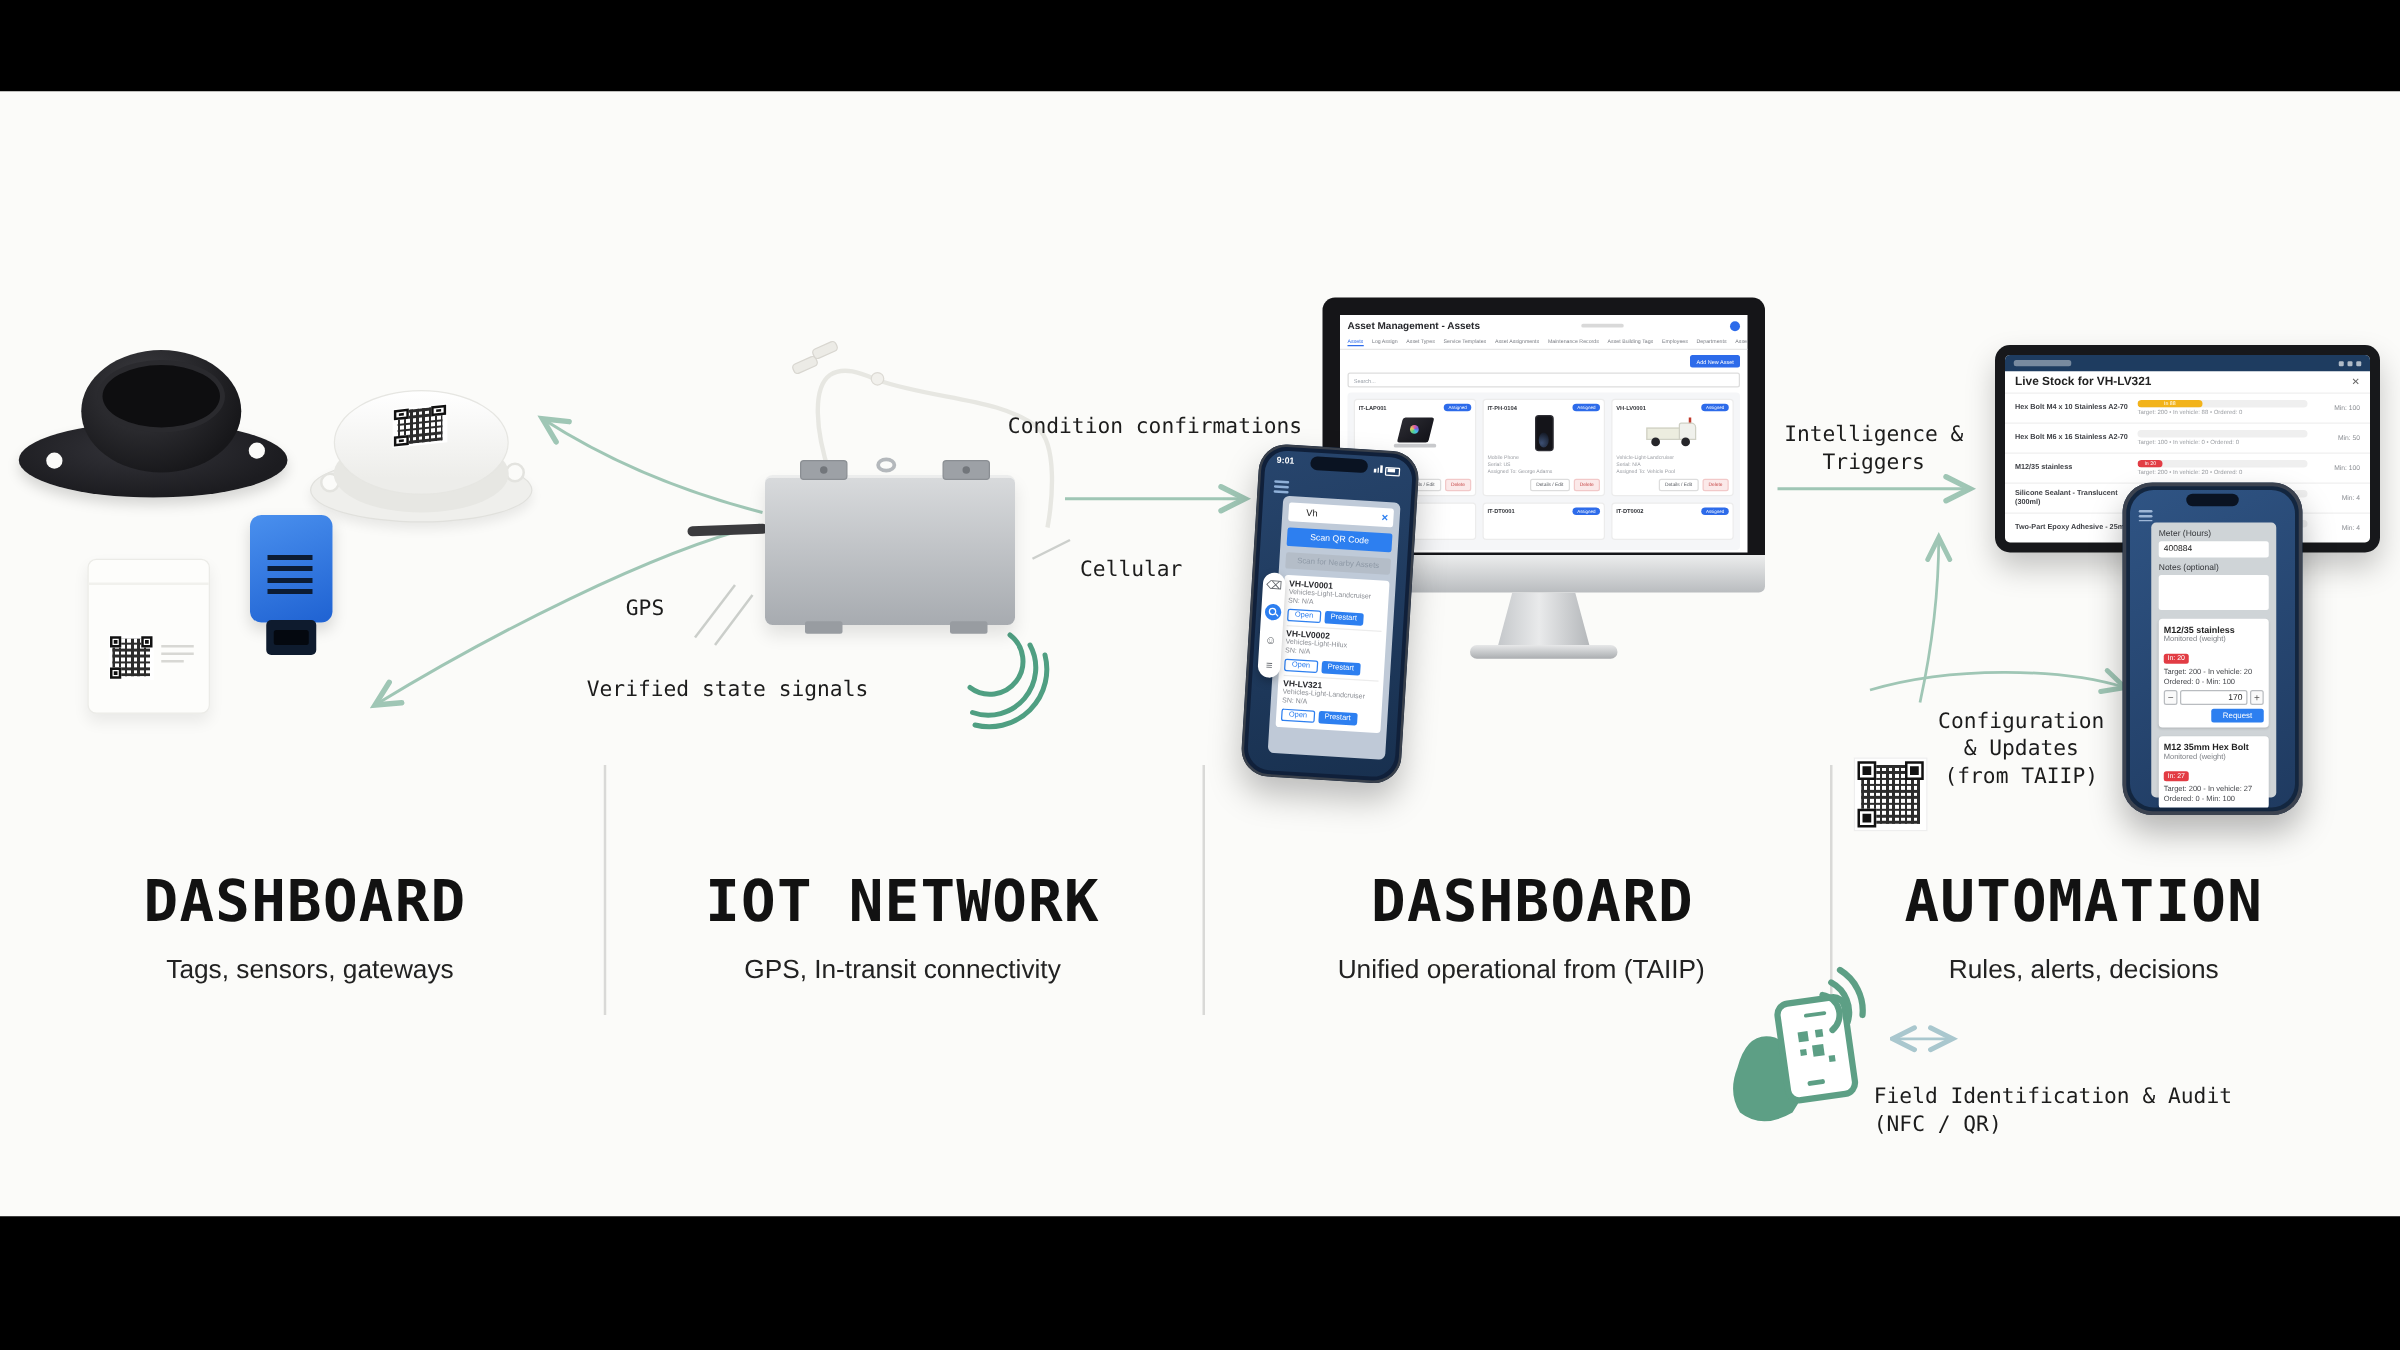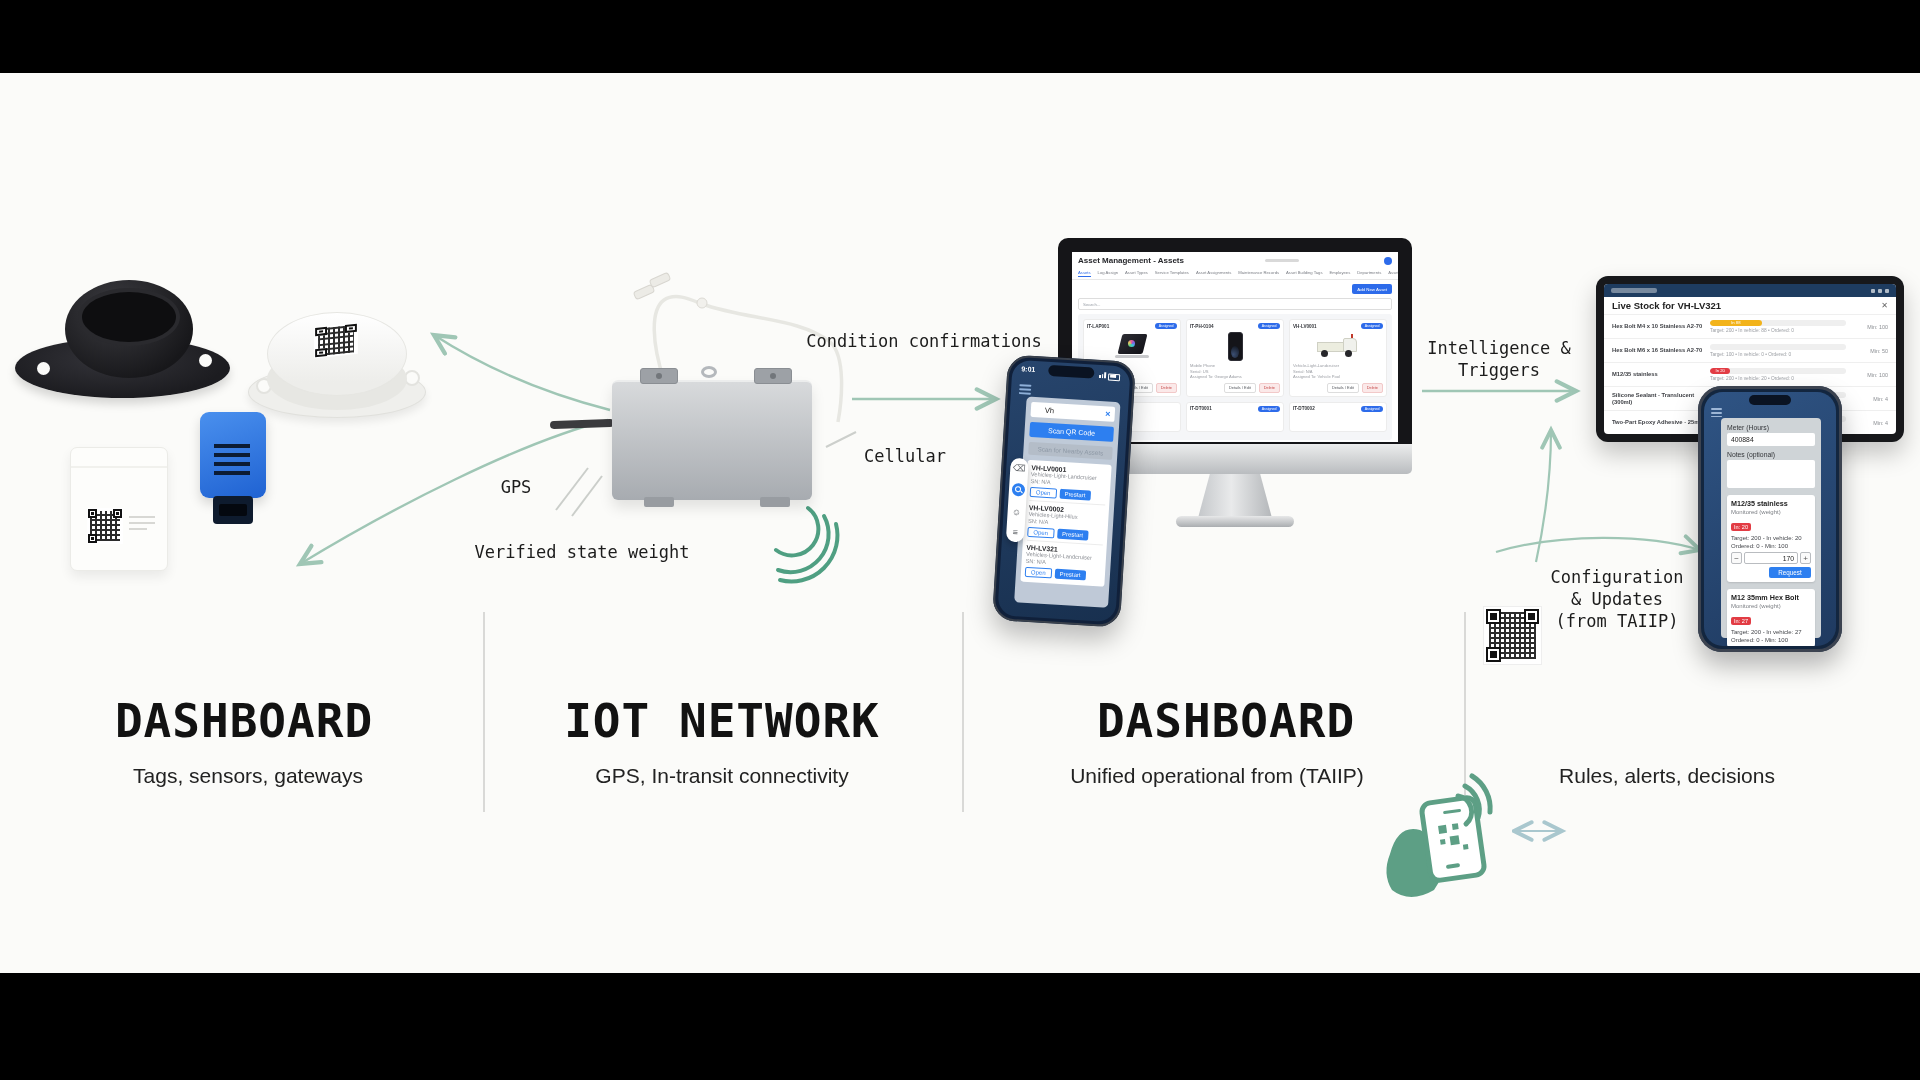--- a/index.html
+++ b/index.html
@@ -334,31 +334,35 @@
       </div>
     <div class="clamp" style="left:206px;">
         <i></i>
       </div>
     <div class="loop"></div>
     <div class="foot" style="left:96px;"></div>
     <div class="foot" style="left:212px;"></div>
   </div>
 
   <div class="note" style="left:516px;top:476px;transform:translateX(-50%);">GPS</div>
-  <div class="note" style="left:582px;top:541px;transform:translateX(-50%);">Verified state weight</div>
+  <div class="note" style="left:582px;top:541px;transform:translateX(-50%);">Verified state signals</div>
   <div class="note" style="left:924px;top:330px;transform:translateX(-50%);">Condition confirmations</div>
   <div class="note" style="left:905px;top:445px;transform:translateX(-50%);">Cellular</div>
   <div class="note" style="left:1499px;top:337px;transform:translateX(-50%);">
     <span>Intelligence &amp;</span><br>
     <span>Triggers</span>
   </div>
   <div class="note" style="left:1617px;top:566px;transform:translateX(-50%);">
     <span>Configuration</span><br>
     <span>&amp; Updates</span><br>
     <span>(from TAIIP)</span>
+  </div>
+  <div class="note left" style="left:1499px;top:866px;line-height:23px;">
+    <span>Field Identification &amp; Audit</span><br>
+    <span>(NFC / QR)</span>
   </div>
 
   <div class="monitor">
     <div class="mon-frame">
       <div class="mon-screen">
         <div class="mon-head">
           <span class="mon-title">Asset Management - Assets</span>
           <span class="mon-userline"></span>
           <span class="mon-avatar"></span>
         </div>
@@ -647,17 +651,18 @@
       <div class="f bl"></div>
   </div>
 
   <div class="divider" style="left:483px;"></div>
   <div class="divider" style="left:962px;"></div>
   <div class="divider" style="left:1464px;"></div>
 
   <div class="sec-title" style="left:244px;">DASHBOARD</div>
   <div class="sec-title" style="left:722px;">IOT NETWORK</div>
   <div class="sec-title" style="left:1226px;">DASHBOARD</div>
+  <div class="sec-title" style="left:1667px;">AUTOMATION</div>
   <div class="sec-sub" style="left:248px;">Tags, sensors, gateways</div>
   <div class="sec-sub" style="left:722px;">GPS, In-transit connectivity</div>
   <div class="sec-sub" style="left:1217px;">Unified operational from (TAIIP)</div>
   <div class="sec-sub" style="left:1667px;">Rules, alerts, decisions</div>
 </div>
 
 </body></html>

